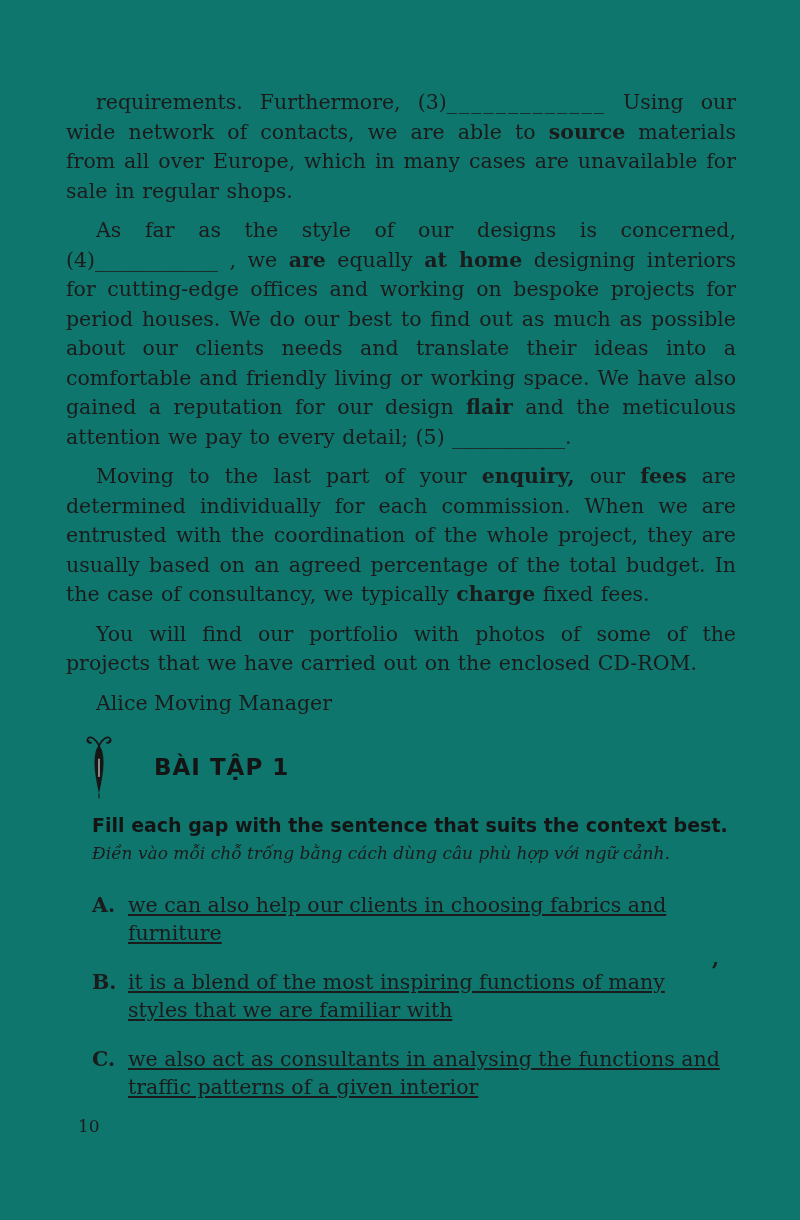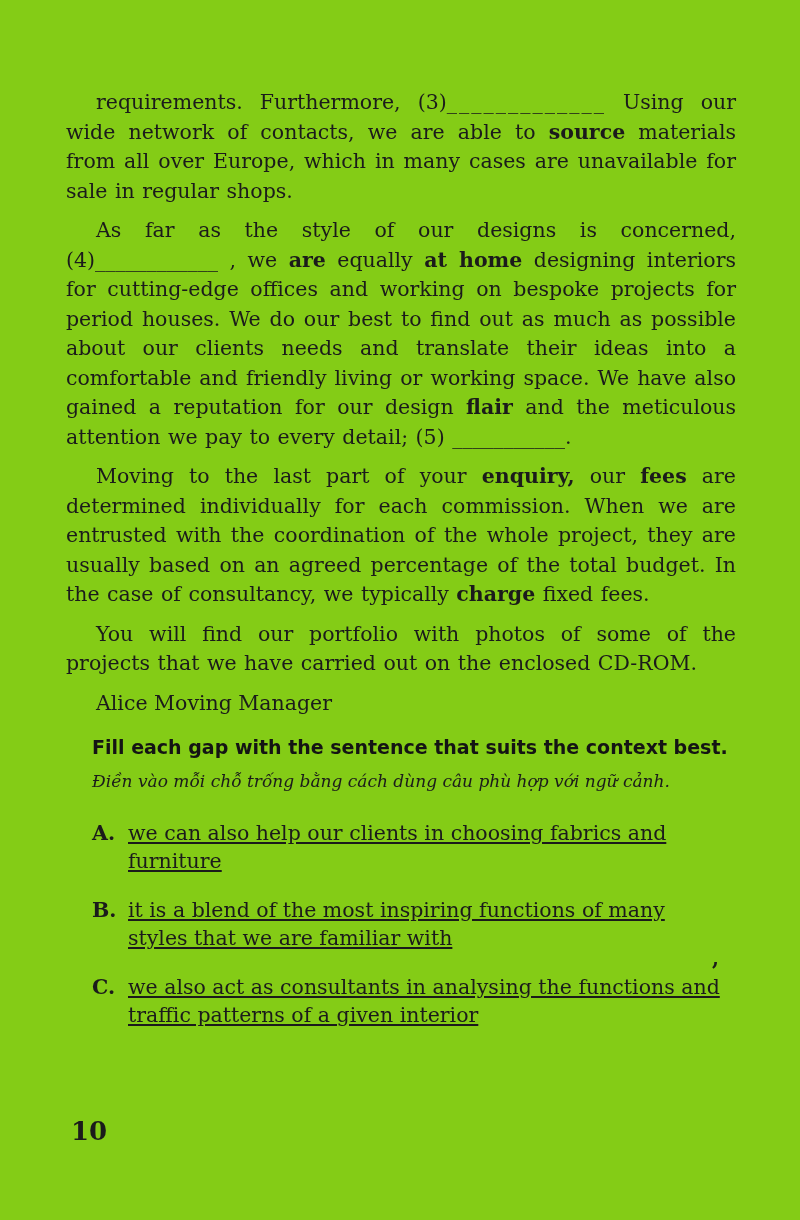--- a/index.html
+++ b/index.html
@@ -6,21 +6,21 @@
   html, body { background: #ffffff; }
   body {
     width: 800px; height: 1220px;
     position: relative;
     font-family: "DejaVu Serif", "Liberation Serif", serif;
     color: #1b1b1b;
     overflow: hidden;
   }
   .page {
     position: absolute; inset: 0;
-    background: #84cc16;
+    background: #0f766e;
   }
   .letter {
     margin: 88px 64px 0 66px;
   }
   .para {
     font-size: 20.5px;
     line-height: 29.5px;
     text-align: justify;
     text-indent: 30px;
     margin-bottom: 10px;
@@ -50,21 +50,21 @@
     font-size: 23px;
     letter-spacing: 1px;
     color: #141414;
   }
   .instruction-en {
     font-family: "DejaVu Sans", "Liberation Sans", sans-serif;
     font-weight: bold;
     font-size: 19px;
     line-height: 27px;
     margin-left: 26px;
-    margin-bottom: 6px;
+    margin-bottom: 0;
     color: #141414;
   }
   .instruction-vi {
     font-style: italic;
     font-size: 17px;
     line-height: 28px;
     margin-left: 26px;
     margin-bottom: 24px;
   }
   .options { margin-left: 26px; }
@@ -75,23 +75,23 @@
     line-height: 28px;
   }
   .option-label {
     font-weight: bold;
     width: 36px;
     flex: 0 0 36px;
   }
   .option-text { flex: 1; padding-right: 10px; text-decoration: underline; }
   .page-number {
     position: absolute;
-    left: 71px; top: 1116px;
-    font-weight: bold;
-    font-size: 26px;
+    left: 78px; top: 1116px;
+    font-weight: normal;
+    font-size: 17px;
   }
   .stray-mark {
     position: absolute;
     left: 712px; top: 946px;
     font-size: 20px;
     font-weight: bold;
   }
   .quill { width: 30px; height: 66px; flex: 0 0 30px; margin-left: 2px; }
 </style>
 </head>
@@ -104,20 +104,32 @@
         <p class="para"><span>requirements. Furthermore, (3)</span><span class="blank-dashed">_____________</span><span> Using our wide network of contacts, we are able to </span><span class="b">source</span><span> materials from all over Europe, which in many cases are unavailable for sale in regular shops.</span></p>
         <p class="para"><span>As far as the style of our designs is concerned, (4)</span><span class="blank-solid">____________</span><span> , we </span><span class="b">are</span><span> equally </span><span class="b">at home</span><span> designing interiors for cutting-edge offices and working on bespoke projects for period houses. We do our best to find out as much as possible about our clients needs and translate their ideas into a comfortable and friendly living or working space. We have also gained a reputation for our design </span><span class="b">flair</span><span> and the meticulous attention we pay to every detail; (5) </span><span class="blank-solid">___________</span><span>.</span></p>
         <p class="para"><span>Moving to the last part of your </span><span class="b">enquiry,</span><span> our </span><span class="b">fees</span><span> are determined individually for each commission. When we are entrusted with the coordination of the whole project, they are usually based on an agreed percentage of the total budget. In the case of consultancy, we typically </span><span class="b">charge</span><span> fixed fees.</span></p>
         <p class="para"><span>You will find our portfolio with photos of some of the projects that we have carried out on the enclosed CD-ROM.</span></p>
       </div>
     <p class="closing-line">Alice Moving Manager</p>
   </div>
 
   <div class="exercise">
 
+    <div class="exercise-header">
+      <svg class="quill" viewBox="0 0 36 80" xmlns="http://www.w3.org/2000/svg">
+        <path d="M18 72 C15 58 12.5 46 12.5 35 C12.5 23 15 16.5 18 13.5 C21 16.5 23.5 23 23.5 35 C23.5 46 21 58 18 72 Z" fill="#161616"></path>
+        <path d="M18 14 C14 6 8 2 4.5 5.5 C2.5 7.5 4.5 11.5 8.5 10.5" fill="none" stroke="#161616" stroke-width="2" stroke-linecap="round"></path>
+        <path d="M18 14 C22 6 28 2 31.5 5.5 C33.5 7.5 31.5 11.5 27.5 10.5" fill="none" stroke="#161616" stroke-width="2" stroke-linecap="round"></path>
+        <circle cx="5.5" cy="8.5" r="1.3" fill="#161616"></circle>
+        <circle cx="30.5" cy="8.5" r="1.3" fill="#161616"></circle>
+        <path d="M18 30 L18 52" stroke="#ffffff" stroke-width="1.2"></path>
+        <path d="M18 72 L18 78" stroke="#161616" stroke-width="1.4"></path>
+      </svg>
+      <div class="exercise-title">BÀI TẬP 1</div>
+    </div>
 
     <div class="instruction-en">Fill each gap with the sentence that suits the context best.</div>
     <div class="instruction-vi">Điền vào mỗi chỗ trống bằng cách dùng câu phù hợp với ngữ cảnh.</div>
 
     <div class="options">
       <div class="option">
         <span class="option-label">A.</span>
         <span class="option-text">we can also help our clients in choosing fabrics and furniture</span>
       </div>
       <div class="option">

